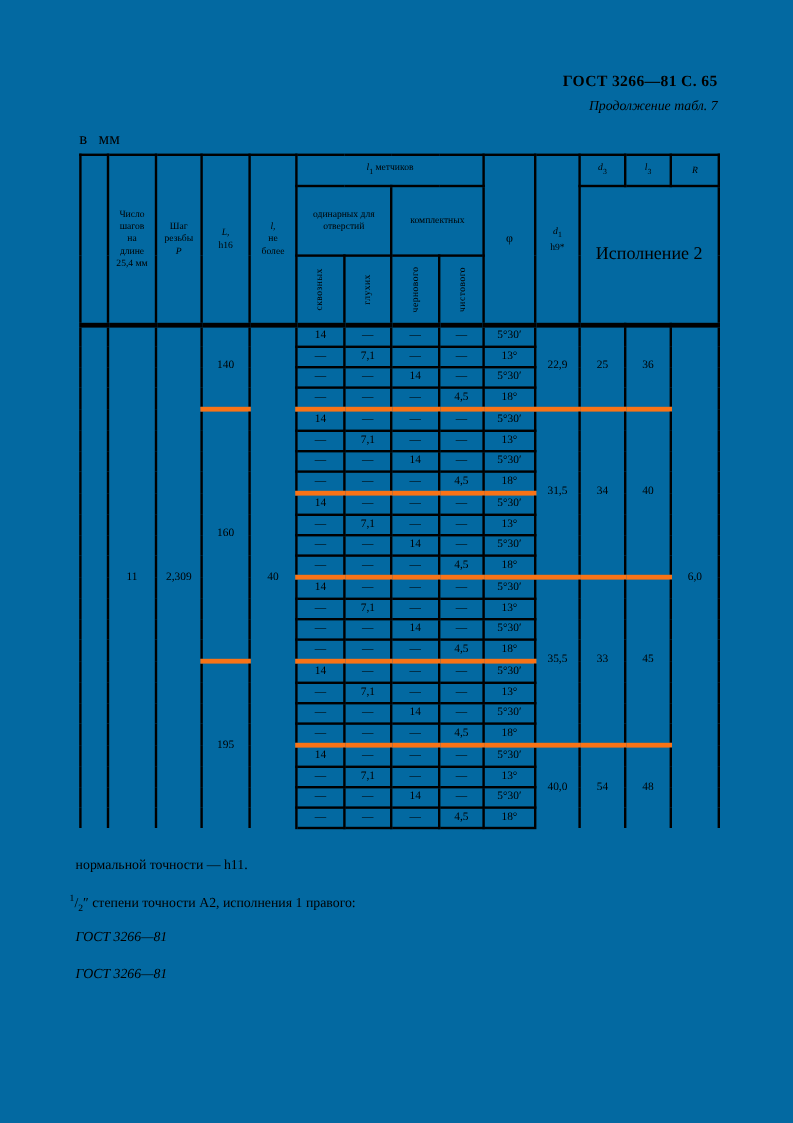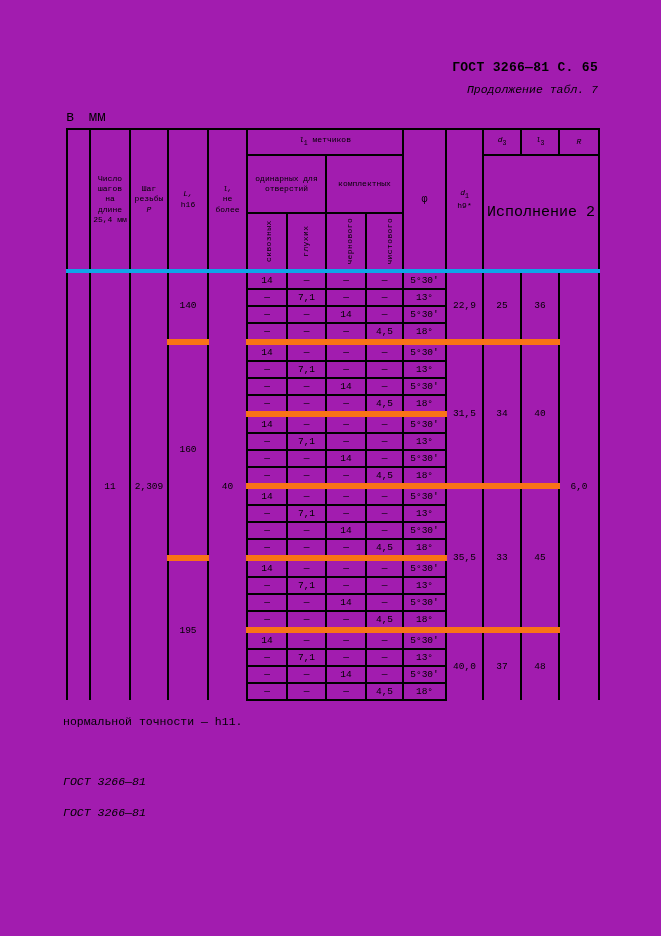--- a/index.html
+++ b/index.html
@@ -1,42 +1,42 @@
 <!DOCTYPE html>
 <html><head>
 <meta charset="utf-8">
 <style>
   html,body{margin:0;padding:0;background:#888}
-  .page{position:relative;width:661px;height:936px;background:#a21caf;
-        font-family:Liberation Mono, monospace;color:#000;overflow:hidden}
+  .page{position:relative;width:661px;height:936px;background:#0369a1;
+        font-family:Liberation Serif, serif;color:#000;overflow:hidden}
 
   .doc-header-right{position:absolute;top:60px;right:63px;font-weight:bold;font-size:13px;letter-spacing:.3px}
   .continuation{position:absolute;top:83px;right:63px;font-style:italic;font-size:11.5px}
   .units{position:absolute;top:109px;left:66px;font-size:14px;word-spacing:6px}
 
   table.spec{position:absolute;left:66px;top:128px;width:532px;border-collapse:collapse;table-layout:fixed}
   table.spec th,table.spec td{
       padding:0;margin:0;text-align:center;vertical-align:middle;font-weight:normal;
       border-left:2px solid #000;border-right:2px solid #000;overflow:hidden}
 
   thead th{font-size:8px;line-height:1.3;border-top:2px solid #000;border-bottom:2px solid #000}
-  thead th.hb{border-bottom:4px solid #0ea5e9}
+  thead th.hb{border-bottom:4px solid #000000}
   tr.rA th{height:24px}
   tr.rB th{height:56px}
   tr.rC th{height:55px}
   .pre{white-space:pre-line}
   .blk{display:block}
   thead i{font-style:italic}
   thead sub{font-size:6.5px}
   .vert{display:inline-block;transform:rotate(-90deg);white-space:nowrap;font-size:8px;letter-spacing:.4px}
   .phi-head{font-size:10px}
 
   tbody td{font-size:9.5px;height:15px;border-bottom:2px solid #000;line-height:1}
   tbody td.nobb{border-bottom:none}
-  tbody td.gb{border-bottom:6px solid #f97316}
+  tbody td.gb{border-bottom:4px solid #f97316}
 
   .note{position:absolute;left:63px;font-size:11.5px;white-space:nowrap}
   .n1{top:715px}
   .n2{top:744px;left:58px}
   .n3{top:775px}
   .n4{top:806px}
   .it{font-style:italic}
   .n2 sup{font-size:8px}
   .n2 sub{font-size:8px}
 </style>
@@ -257,21 +257,21 @@
           <td class="gb">4,5</td>
           <td class="gb">18°</td>
         </tr>
         <tr>
           <td>14</td>
           <td>—</td>
           <td>—</td>
           <td>—</td>
           <td>5°30′</td>
           <td rowspan="4" class="nobb">40,0</td>
-          <td rowspan="4" class="nobb">37</td>
+          <td rowspan="4" class="nobb">54</td>
           <td rowspan="4" class="nobb">48</td>
         </tr>
         <tr>
           <td>—</td>
           <td>7,1</td>
           <td>—</td>
           <td>—</td>
           <td>13°</td>
         </tr>
         <tr>
@@ -285,16 +285,17 @@
           <td>—</td>
           <td>—</td>
           <td>—</td>
           <td>4,5</td>
           <td>18°</td>
         </tr>
       </tbody>
   </table>
 
   <div class="note n1">нормальной точности — h11.</div>
+  <div class="note n2"><sup>1</sup><span>/</span><sub>2</sub><span>″ степени точности А2, исполнения 1 правого:</span></div>
   <div class="note n3 it">ГОСТ 3266—81</div>
   <div class="note n4 it">ГОСТ 3266—81</div>
 
 </div>
 
 </body></html>

